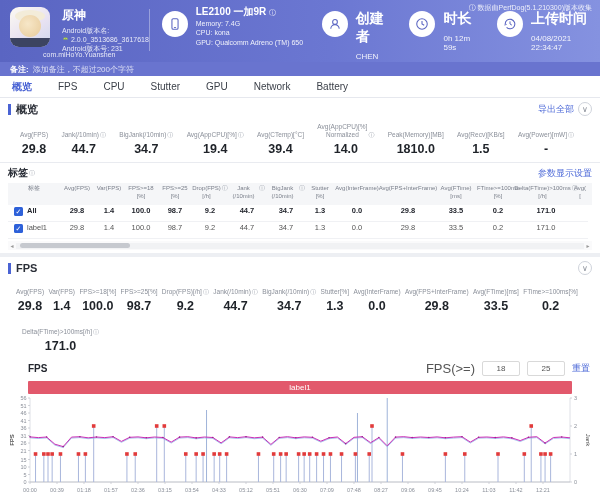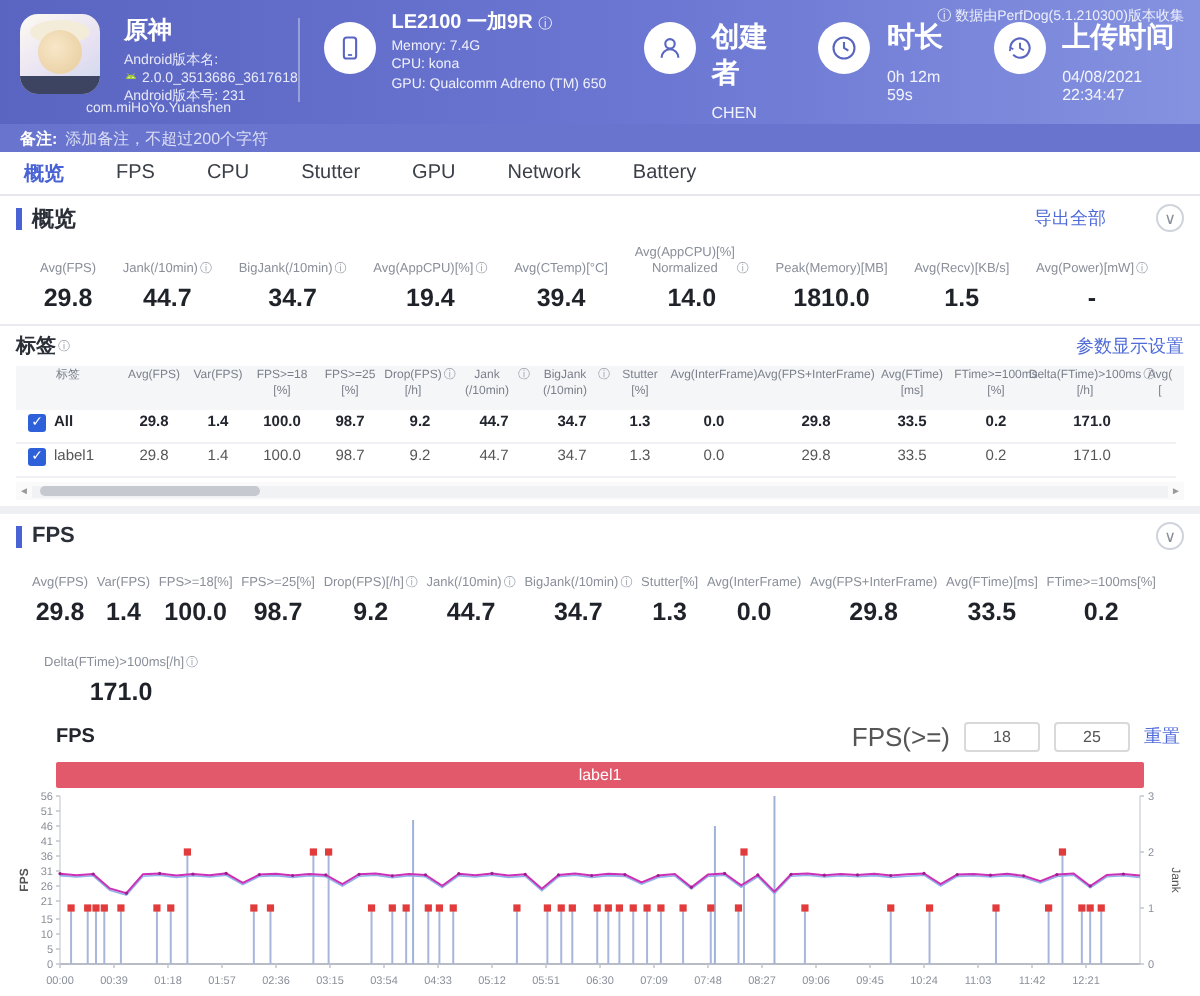--- a/index.html
+++ b/index.html
@@ -38,21 +38,21 @@
   .notes b { color:#fff; font-weight:bold; }
   
   .tabs { height:22px; display:flex; align-items:center; gap:26px; padding:0 12px;
     border-bottom:1px solid #e6e8ee; background:#fff; }
   .tab { font-size:10px; color:#3a3f48; cursor:pointer; }
   .tab.active { color:#4a63d4; font-weight:bold; }
   
   .sec-head { display:flex; align-items:center; height:22px; padding:0 8px; }
   .sec-bar { width:3px; height:11px; background:#4a63d4; margin-right:5px; }
   .sec-title { font-size:11px; font-weight:bold; color:#2b2f38; }
-  .sec-right { margin-left:auto; display:flex; align-items:center; gap:25px; }
+  .sec-right { margin-left:auto; display:flex; align-items:center; gap:4px; }
   .blue-link { font-size:9px; color:#4f6bd8; cursor:pointer; }
   .circle-btn { width:14px; height:14px; border:1px solid #cfd3db; border-radius:50%; color:#8a8f99;
     font-size:8px; display:flex; align-items:center; justify-content:center; background:#fff; cursor:pointer; }
   .stats { display:flex; justify-content:space-between; padding:2px 26px 6px 20px; }
   .stat { text-align:center; }
   .stat-label { font-size:6.5px; color:#8a8f99; height:17px; display:flex; align-items:flex-end;
     justify-content:center; white-space:pre-line; line-height:8px; }
   .stat-value { font-size:12.5px; font-weight:bold; color:#1f2329; margin-top:3px; }
   .info-icon { font-size:6px; color:#9aa0ab; margin-left:1px; }
   .sep { height:1px; background:#e9ebf0; }

